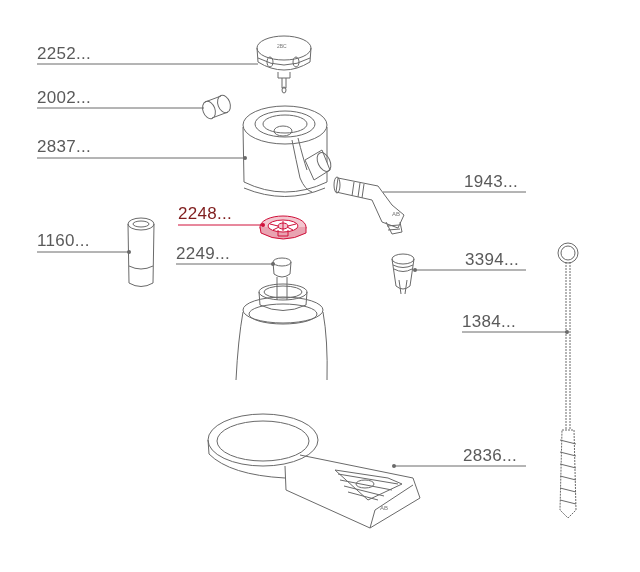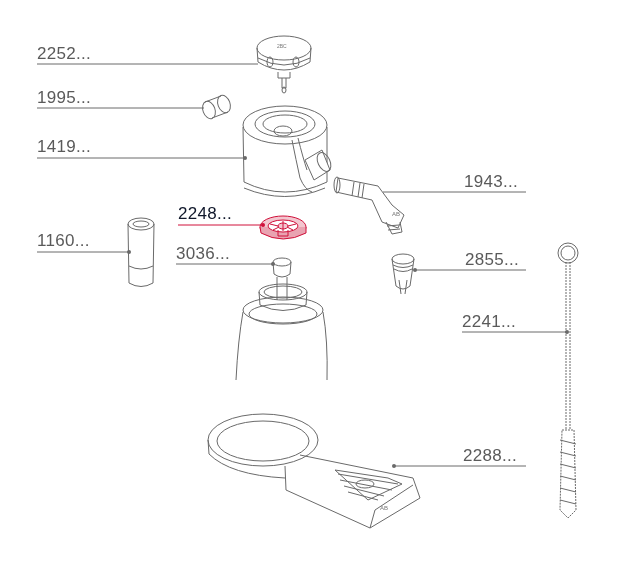--- a/index.html
+++ b/index.html
@@ -1,20 +1,20 @@
 <!DOCTYPE html>
 <html><head>
 <meta charset="utf-8">
 <style>
   html,body{margin:0;padding:0;background:#ffffff;}
   body{width:640px;height:572px;position:relative;overflow:hidden;font-family:"Liberation Sans",sans-serif;}
   #diagram{position:absolute;left:0;top:0;width:640px;height:572px;}
   .callout{position:absolute;cursor:pointer;}
   .callout-label{position:absolute;font-size:17px;letter-spacing:0.3px;color:#5a5a5a;white-space:nowrap;line-height:18px;font-family:"Liberation Sans",sans-serif;}
-  .callout.active .callout-label{color:#0f172a;}
+  .callout.active .callout-label{color:#7f1d1d;}
   svg text{font-family:"Liberation Sans",sans-serif;}
 </style>
 </head>
 <body>
 
 <div id="diagram">
   <svg width="640" height="572" viewBox="0 0 640 572" stroke="#6a6a6a" fill="none" stroke-width="1">
 
     <g>
       <ellipse cx="284" cy="48" rx="27" ry="12" fill="#fff"></ellipse>
@@ -132,39 +132,39 @@
       <line x1="415" y1="270" x2="526" y2="270"></line>
       <line x1="462" y1="332" x2="567" y2="332"></line>
       <line x1="394" y1="466" x2="526" y2="466"></line>
     </g>
   </svg>
 
   <div class="callout" style="left:37px;top:45px">
     <span class="callout-label">2252...</span>
   </div>
   <div class="callout" style="left:37px;top:89px">
-    <span class="callout-label">1995...</span>
+    <span class="callout-label">2002...</span>
   </div>
   <div class="callout" style="left:37px;top:138px">
-    <span class="callout-label">1419...</span>
+    <span class="callout-label">2837...</span>
   </div>
   <div class="callout" style="left:464px;top:173px">
     <span class="callout-label">1943...</span>
   </div>
   <div class="callout active" style="left:178px;top:205px">
     <span class="callout-label">2248...</span>
   </div>
   <div class="callout" style="left:37px;top:232px">
     <span class="callout-label">1160...</span>
   </div>
   <div class="callout" style="left:176px;top:245px">
-    <span class="callout-label">3036...</span>
+    <span class="callout-label">2249...</span>
   </div>
   <div class="callout" style="left:465px;top:251px">
-    <span class="callout-label">2855...</span>
+    <span class="callout-label">3394...</span>
   </div>
   <div class="callout" style="left:462px;top:313px">
-    <span class="callout-label">2241...</span>
+    <span class="callout-label">1384...</span>
   </div>
   <div class="callout" style="left:463px;top:447px">
-    <span class="callout-label">2288...</span>
+    <span class="callout-label">2836...</span>
   </div>
 </div>
 
 </body></html>

